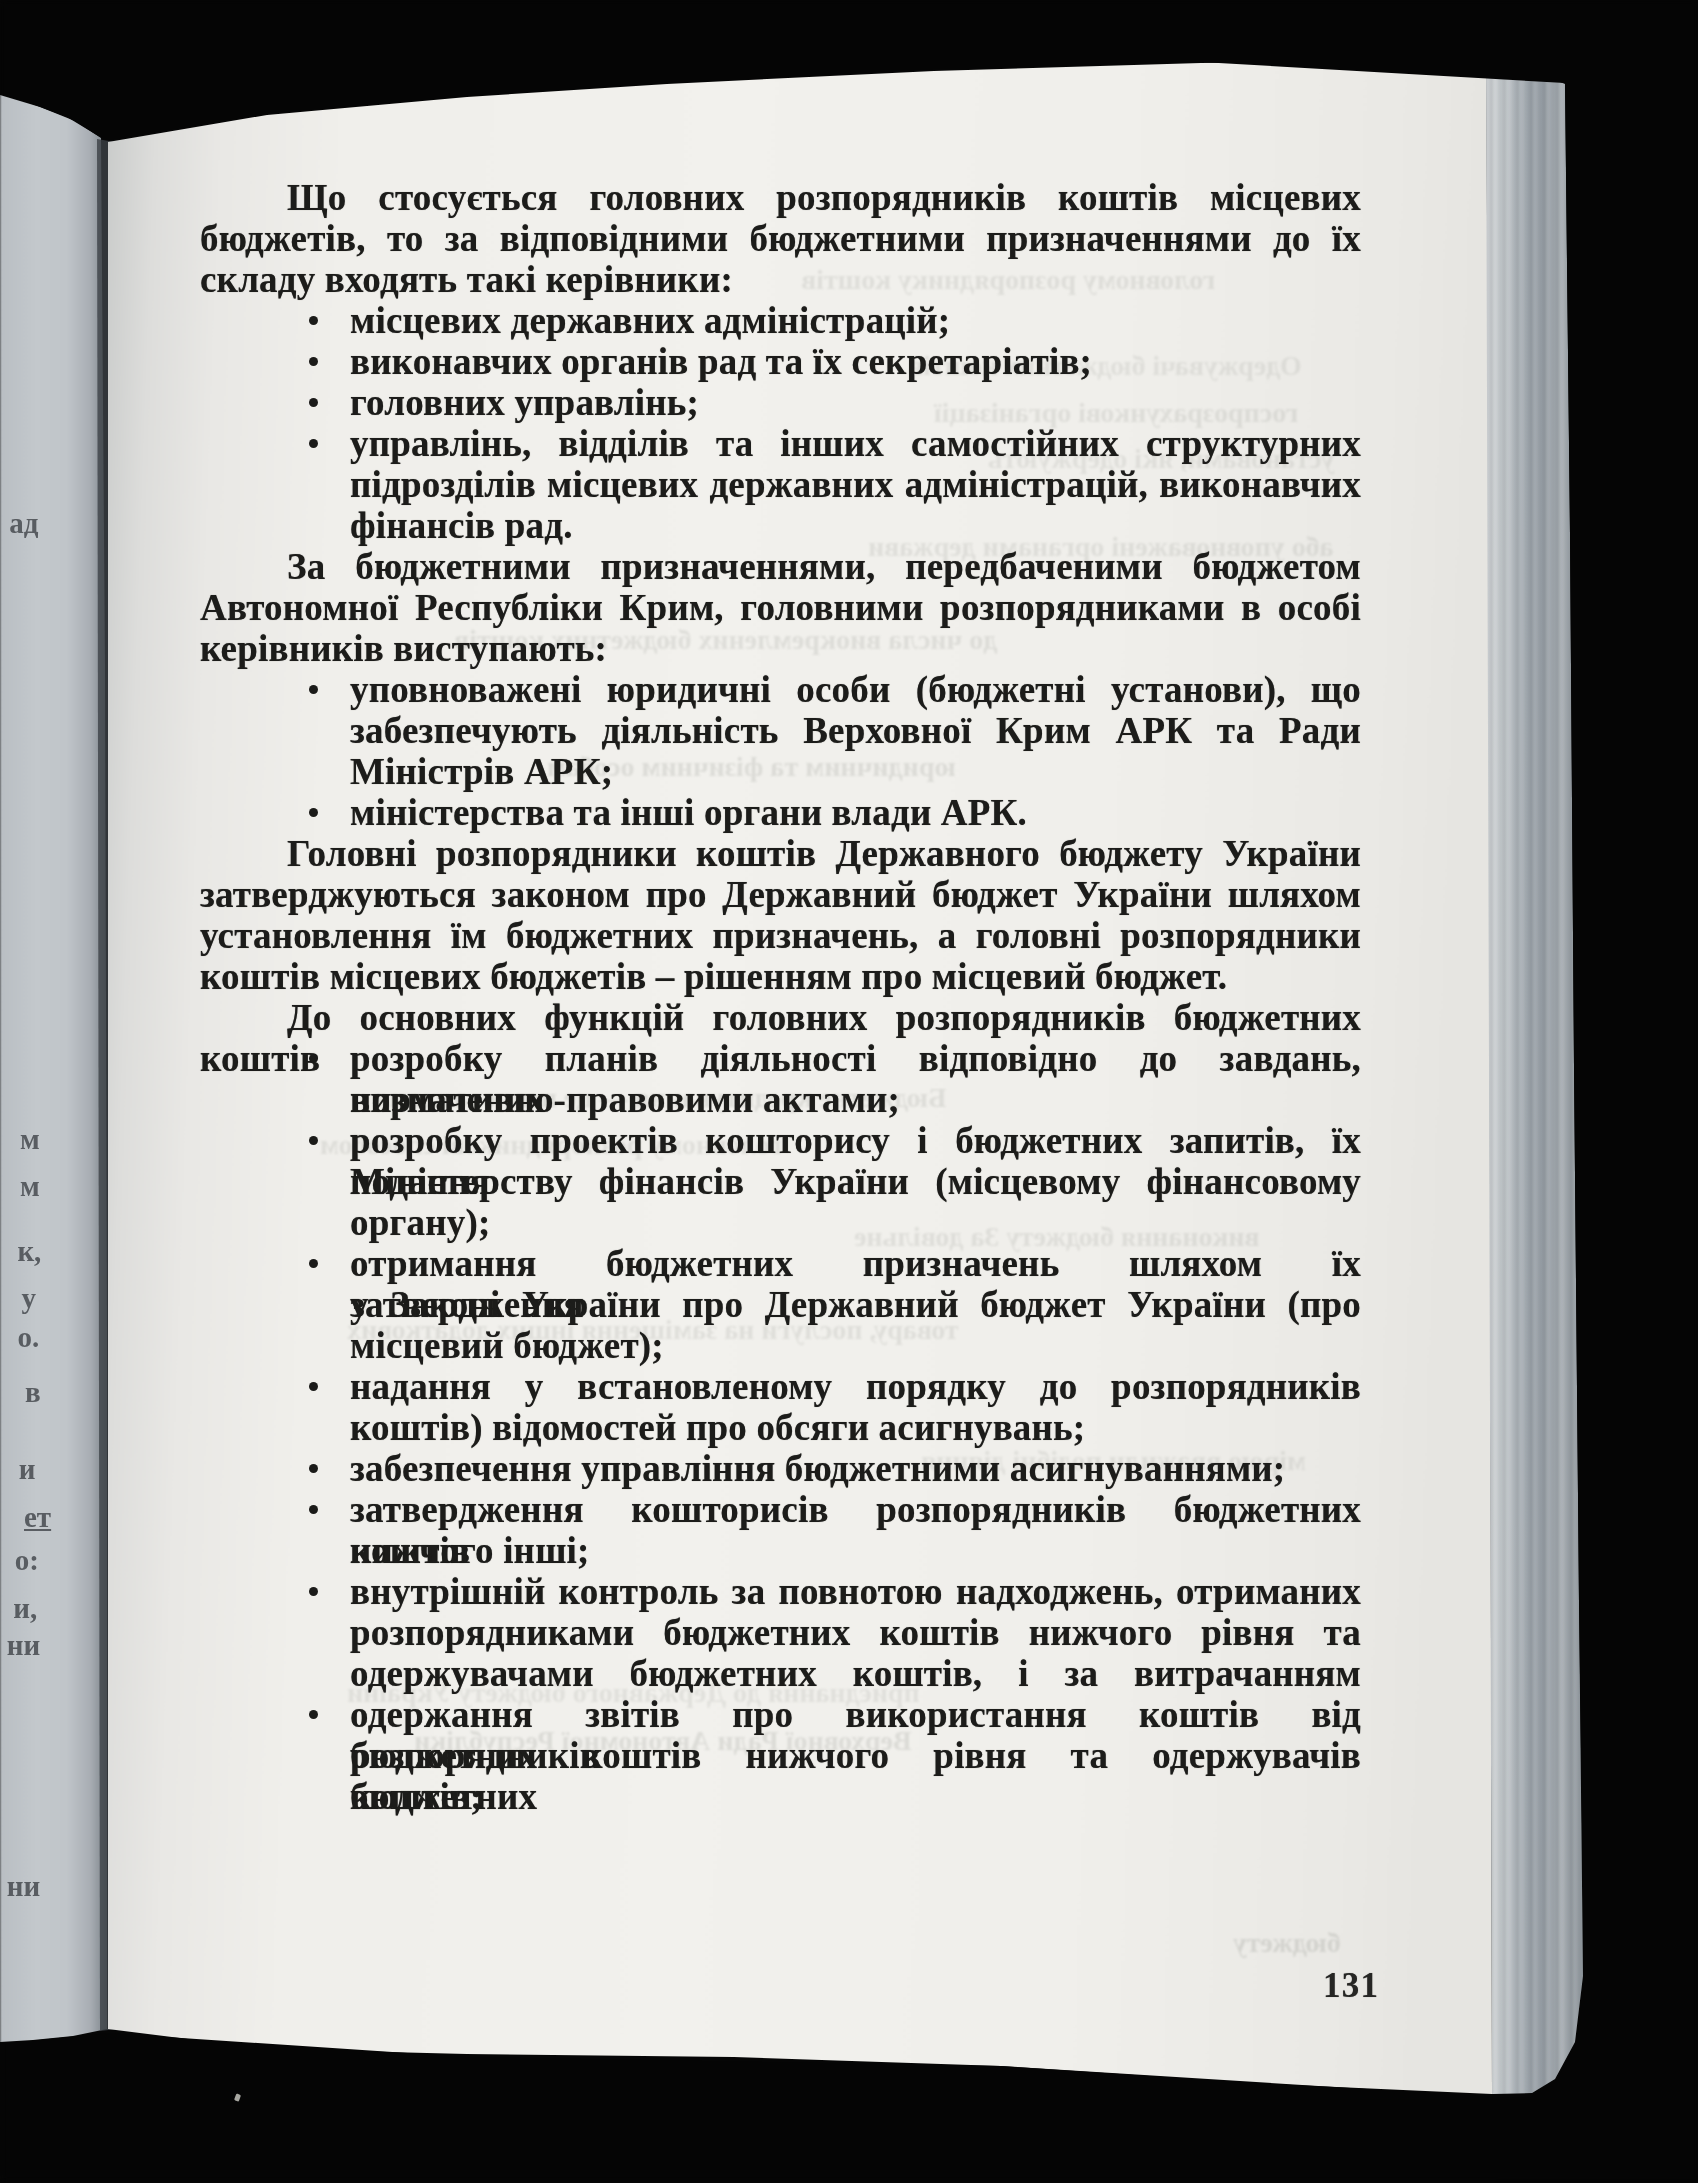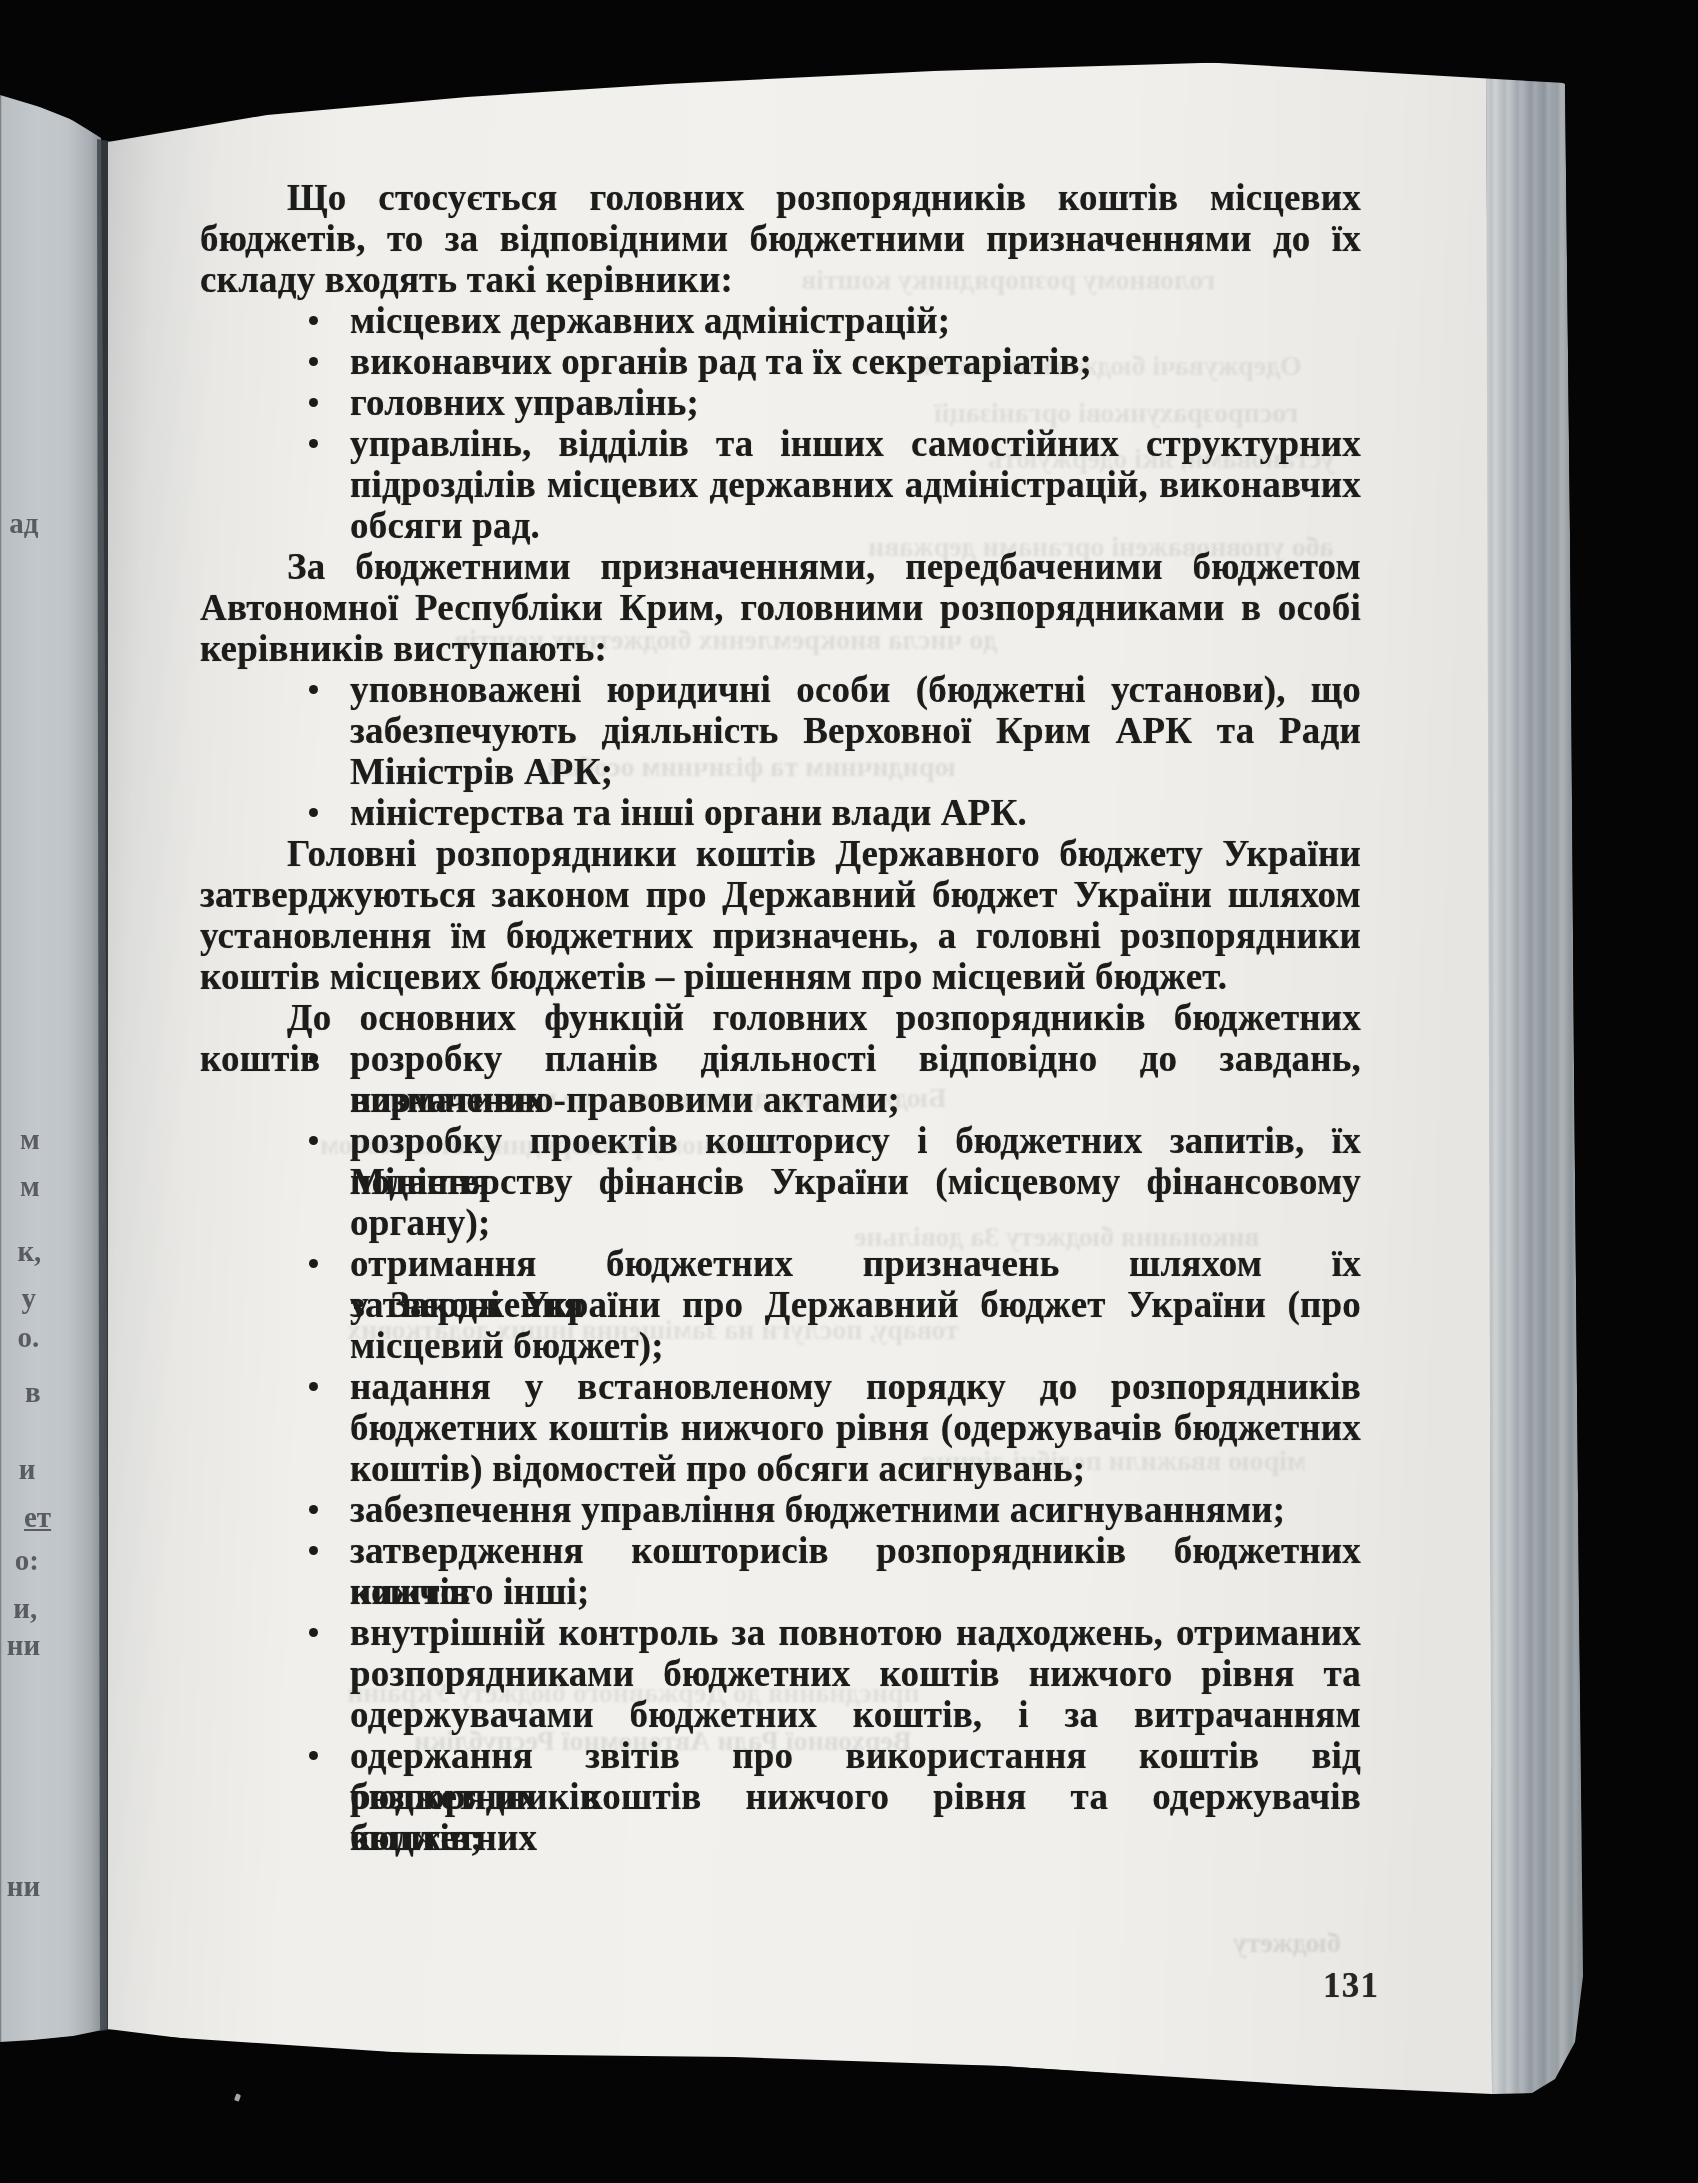--- a/index.html
+++ b/index.html
@@ -129,21 +129,21 @@
 
   <div class="textblock" id="textblock">
       <div class="tline pf">Що стосується головних розпорядників коштів місцевих</div>
       <div class="tline pm">бюджетів, то за відповідними бюджетними призначеннями до їх</div>
       <div class="tline pl">складу входять такі керівники:</div>
       <div class="tline bfl"><span class="dot"></span>місцевих державних адміністрацій;</div>
       <div class="tline bfl"><span class="dot"></span>виконавчих органів рад та їх секретаріатів;</div>
       <div class="tline bfl"><span class="dot"></span>головних управлінь;</div>
       <div class="tline bf"><span class="dot"></span>управлінь, відділів та інших самостійних структурних</div>
       <div class="tline bm">підрозділів місцевих державних адміністрацій, виконавчих</div>
-      <div class="tline bl">обсяги рад.</div>
+      <div class="tline bl">фінансів рад.</div>
       <div class="tline pf">За бюджетними призначеннями, передбаченими бюджетом</div>
       <div class="tline pm">Автономної Республіки Крим, головними розпорядниками в особі</div>
       <div class="tline pl">керівників виступають:</div>
       <div class="tline bf"><span class="dot"></span>уповноважені юридичні особи (бюджетні установи), що</div>
       <div class="tline bm">забезпечують діяльність Верховної Крим АРК та Ради</div>
       <div class="tline bl">Міністрів АРК;</div>
       <div class="tline bfl"><span class="dot"></span>міністерства та інші органи влади АРК.</div>
       <div class="tline pf">Головні розпорядники коштів Державного бюджету України</div>
       <div class="tline pm">затверджуються законом про Державний бюджет України шляхом</div>
       <div class="tline pm">установлення їм бюджетних призначень, а головні розпорядники</div>
@@ -151,21 +151,20 @@
       <div class="tline pf">До основних функцій головних розпорядників бюджетних коштів</div>
       <div class="tline bf"><span class="dot"></span>розробку планів діяльності відповідно до завдань, визначених</div>
       <div class="tline bl">нормативно-правовими актами;</div>
       <div class="tline bf"><span class="dot"></span>розробку проектів кошторису і бюджетних запитів, їх подання</div>
       <div class="tline bm">Міністерству фінансів України (місцевому фінансовому</div>
       <div class="tline bl">органу);</div>
       <div class="tline bf"><span class="dot"></span>отримання бюджетних призначень шляхом їх затвердження</div>
       <div class="tline bm">у Законі України про Державний бюджет України (про</div>
       <div class="tline bl">місцевий бюджет);</div>
       <div class="tline bf"><span class="dot"></span>надання у встановленому порядку до розпорядників</div>
-      <div class="tline bm">бюджетних коштів нижчого рівня (одержувачів бюджетних</div>
       <div class="tline bl">коштів) відомостей про обсяги асигнувань;</div>
       <div class="tline bfl"><span class="dot"></span>забезпечення управління бюджетними асигнуваннями;</div>
       <div class="tline bf"><span class="dot"></span>затвердження кошторисів розпорядників бюджетних коштів</div>
       <div class="tline bl">нижчого інші;</div>
       <div class="tline bf"><span class="dot"></span>внутрішній контроль за повнотою надходжень, отриманих</div>
       <div class="tline bm">розпорядниками бюджетних коштів нижчого рівня та</div>
       <div class="tline bm">одержувачами бюджетних коштів, і за витрачанням</div>
       <div class="tline bf"><span class="dot"></span>одержання звітів про використання коштів від розпорядників</div>
       <div class="tline bm">бюджетних коштів нижчого рівня та одержувачів бюджетних</div>
       <div class="tline bl">коштів;</div>

